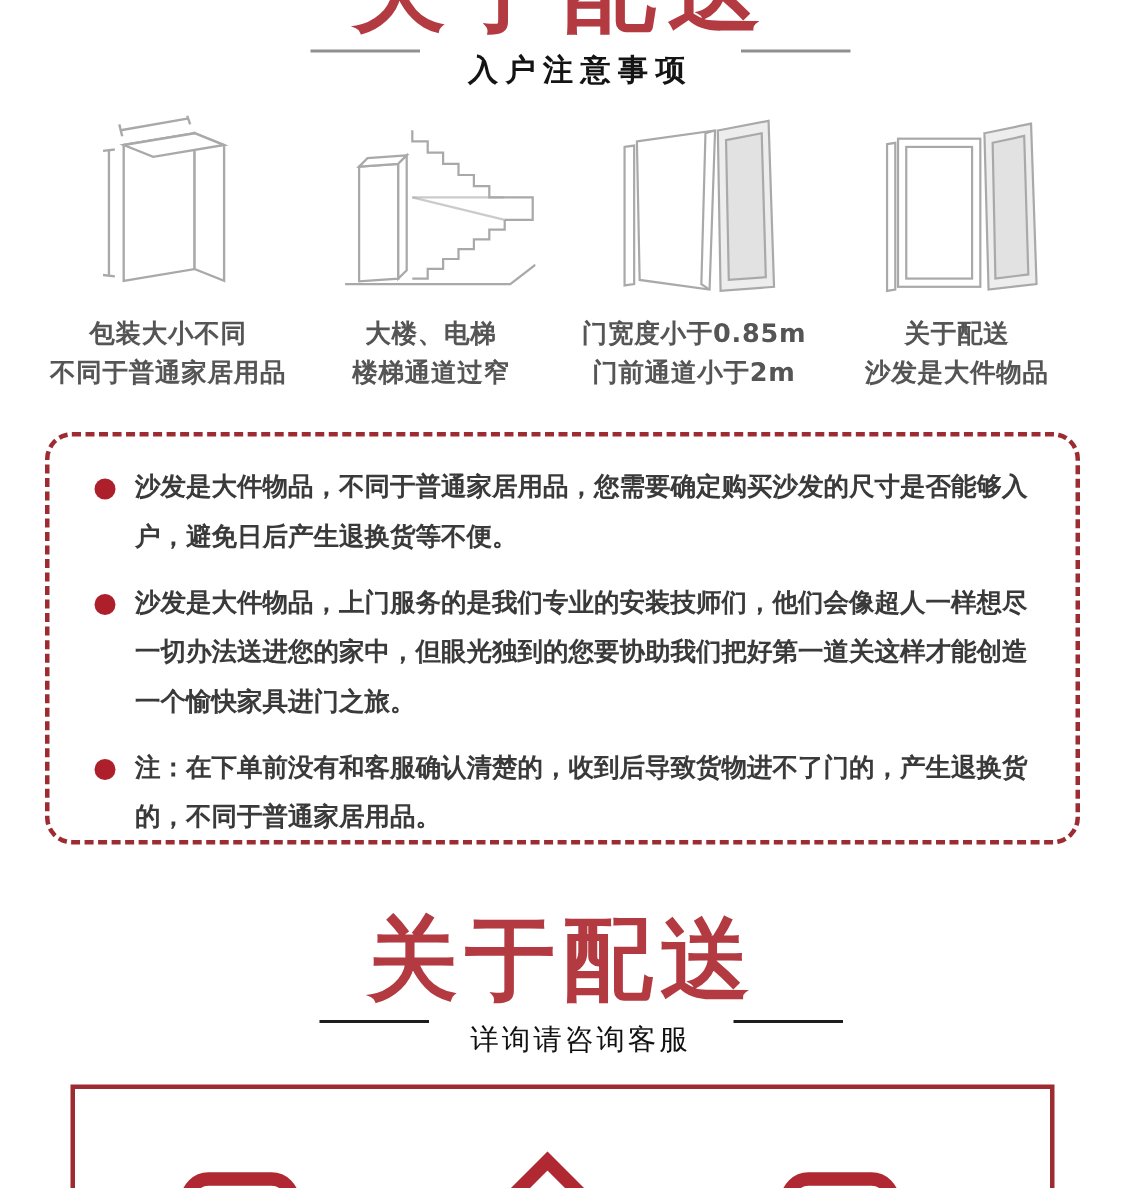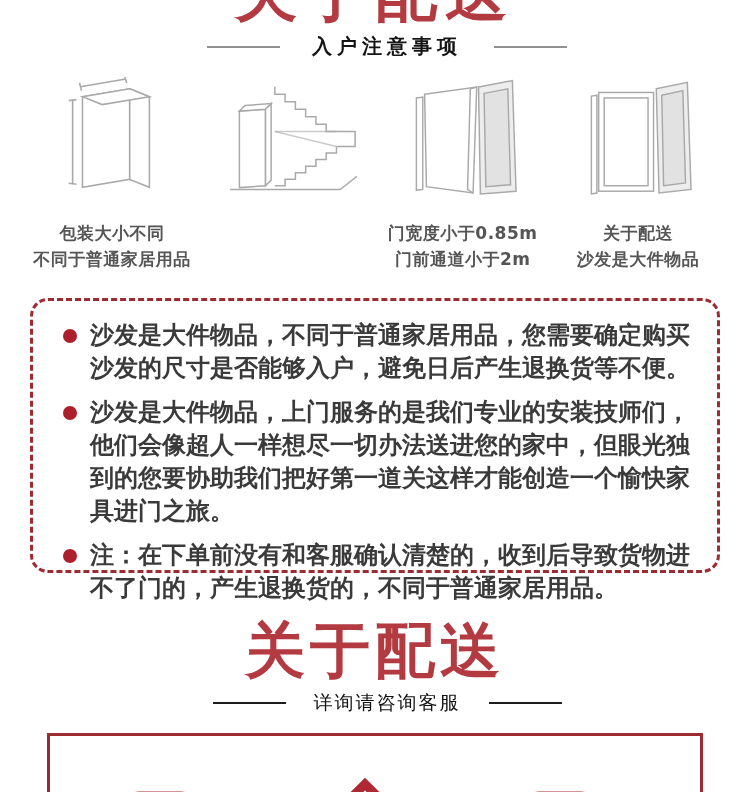--- a/index.html
+++ b/index.html
@@ -8,21 +8,21 @@
     font-family:"DejaVu Sans","Liberation Sans",sans-serif;
     position:relative;
   }
   
   .main-title {
     margin:-38px 0 0 0; text-align:center;
     font-size:62px; line-height:1; font-weight:bold;
     color:#b23a40; letter-spacing:8px; white-space:nowrap;
   }
   .sub-row {
-    display:flex; align-items:center; justify-content:center;margin-left:24px;
+    display:flex; align-items:flex-start; justify-content:center;margin-left:24px;
   }
   .sub-row .rule { height:2px; width:73px; }
   .sub1 { margin-top:9px; }
   .sub1 .rule { background:#909090; margin:0 32px; }
   .sub1 .sub-text { font-size:20px; font-weight:bold; color:#141414; letter-spacing:5px; }
   .sub2 { margin-top:8px; }
   .sub2 .rule { background:#1d1d1d; margin:0 28px; }
   .sub2 .sub-text { font-size:19px; font-weight:normal; color:#111; letter-spacing:2px; }
   .title2 {
     margin:46px 0 0 0; text-align:center;
@@ -30,37 +30,37 @@
     color:#b23a40; letter-spacing:5px;
   }
   
   .entry-icons {
     display:flex; justify-content:space-between;
     padding:16px 28px 0 28px;
   }
   .entry-item { width:168px; text-align:center; }
   .entry-item .art { height:128px; display:flex; align-items:center; justify-content:center; }
   .entry-caption {
-    margin-top:16px; font-size:17px; line-height:26px;
+    margin-top:6px; font-size:17px; line-height:26px;
     font-weight:bold; color:#555555; letter-spacing:0.5px; white-space:nowrap;
   }
   
   .notice-box {
     box-sizing:border-box;
     width:690px; height:275px; margin:26px auto 0;
     border:3px dashed #9d2b32; border-radius:18px;
     padding:18px 26px 10px 30px;
   }
   .note-item { display:flex; margin-bottom:11px; }
   .note-dot {
     flex:0 0 14px; width:14px; height:14px; border-radius:50%;
     background:#ad1f2a; margin:10px 13px 0 0;
   }
   .note-text {
-    font-size:24px; line-height:33px; font-weight:bold;
+    font-size:17px; line-height:33px; font-weight:bold;
     color:#3a3a3a; text-align:left;
   }
   
   .process-box {
     box-sizing:border-box; position:relative;
     width:656px; height:75px; margin:17px auto 0;
     border:3px solid #9d2b32;
   }
   .proc-col { position:absolute; bottom:0; width:100px; height:100%; }
   .proc-col .p-svg { position:absolute; left:50%; transform:translateX(-50%); }
@@ -111,20 +111,24 @@
         <path d="M128,56 L148,56 L148,72 L128,72"></path>
         <path d="M128,72 L128,79 L117,79 L117,86 L106,86 L106,93 L95,93 L95,100 L84,100 L84,107 L73,107 L73,114 L62,114"></path>
         <path d="M62,56 L128,56" opacity="0.6"></path>
         <path d="M62,56 L128,72" opacity="0.6"></path>
         <path d="M14,118 L132,118 L150,104"></path>
         <path d="M24,34 L52,32 L52,114 L24,116 Z" fill="#ffffff"></path>
         <path d="M24,34 L30,28 L58,26 L52,32 Z" fill="#ffffff"></path>
         <path d="M52,32 L58,26 L58,108 L52,114 Z" fill="#ffffff"></path>
       </svg>
     </div>
+    <div class="entry-caption">
+      <div>大楼、电梯</div>
+      <div>楼梯通道过窄</div>
+    </div>
   </div>
 
   <div class="entry-item">
     <div class="art">
       <svg width="126" height="128" viewBox="0 0 130 140" fill="none" stroke="#a9a9a9" stroke-width="1.6">
         <path d="M14,24 L21,23 L21,124 L14,125 Z" fill="#ffffff"></path>
         <path d="M23,20 L80,12 L76,128 L25,121 Z" fill="#ffffff"></path>
         <path d="M80,12 L73,14 L70,124 L76,128" fill="none"></path>
         <path d="M82,12 L119,5 L123,126 L84,129 Z" fill="#ededed"></path>
         <path d="M88,19 L114,14 L117,119 L90,121 Z" fill="#e2e2e2"></path>

